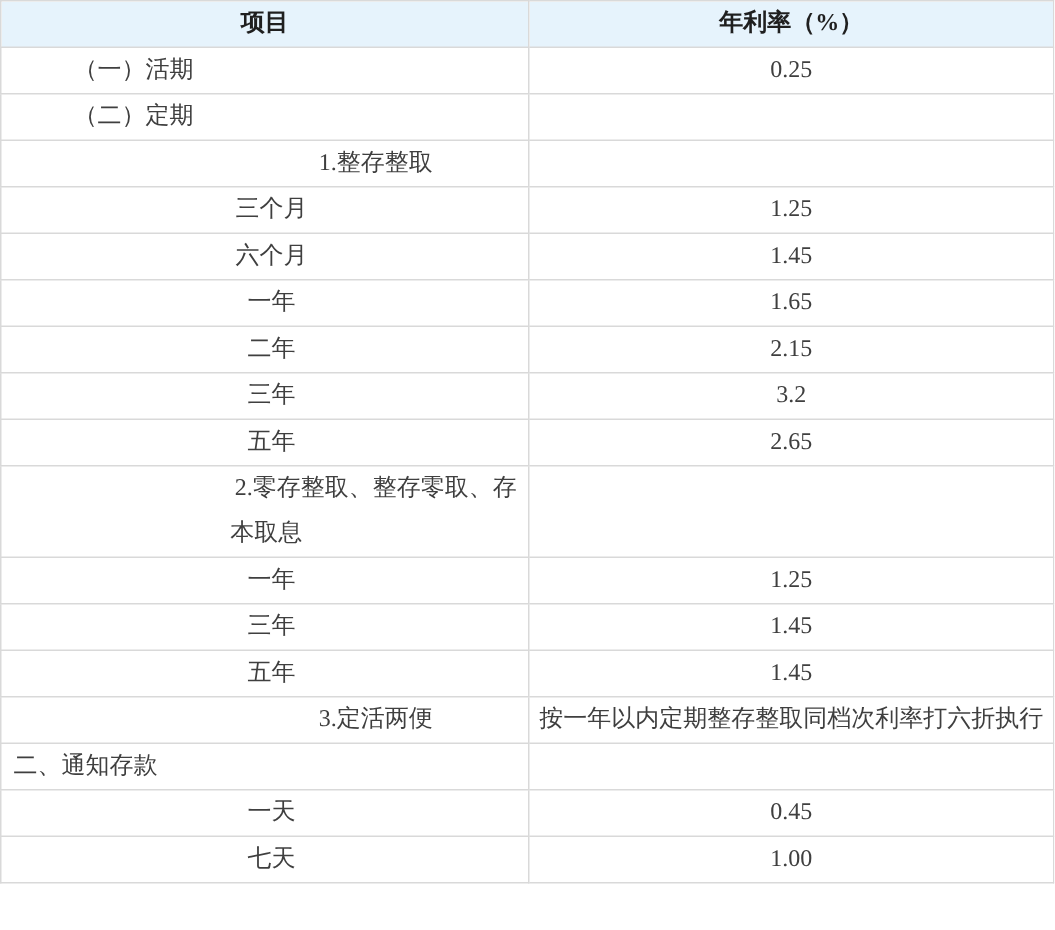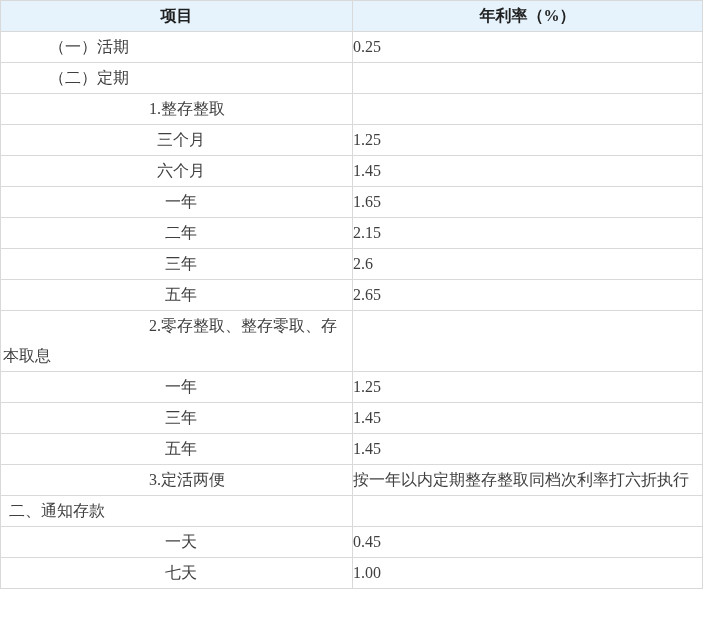--- a/index.html
+++ b/index.html
@@ -40,25 +40,26 @@
     line-height: 30px;
     color: #3f3f3f;
     vertical-align: middle;
   }
   td.item {
     text-align: left;
     padding-left: 2px;
     white-space: normal;
   }
   td.rate {
+    text-align: center;
   }
   
   td.lv0 { text-indent: 6px; }
   td.lv1 { text-indent: 46px; }
-  td.lv2 { text-indent: 146px; }
+  td.lv2 { text-indent: 146px; text-align: center; }
   td.lv3 { text-indent: 154px; }
   td.lv4 { text-indent: 162px; margin-left: 32px; }
 </style>
 </head>
 <body>
 
 <div class="page">
   <table class="rate-table">
     <colgroup>
       <col class="c1">
@@ -94,21 +95,21 @@
         <tr>
           <td class="item lv4">一年</td>
           <td class="rate">1.65</td>
         </tr>
         <tr>
           <td class="item lv4">二年</td>
           <td class="rate">2.15</td>
         </tr>
         <tr>
           <td class="item lv4">三年</td>
-          <td class="rate">2.6</td>
+          <td class="rate">3.2</td>
         </tr>
         <tr>
           <td class="item lv4">五年</td>
           <td class="rate">2.65</td>
         </tr>
         <tr>
           <td class="item lv2">2.零存整取、整存零取、存本取息</td>
           <td class="rate"></td>
         </tr>
         <tr>

